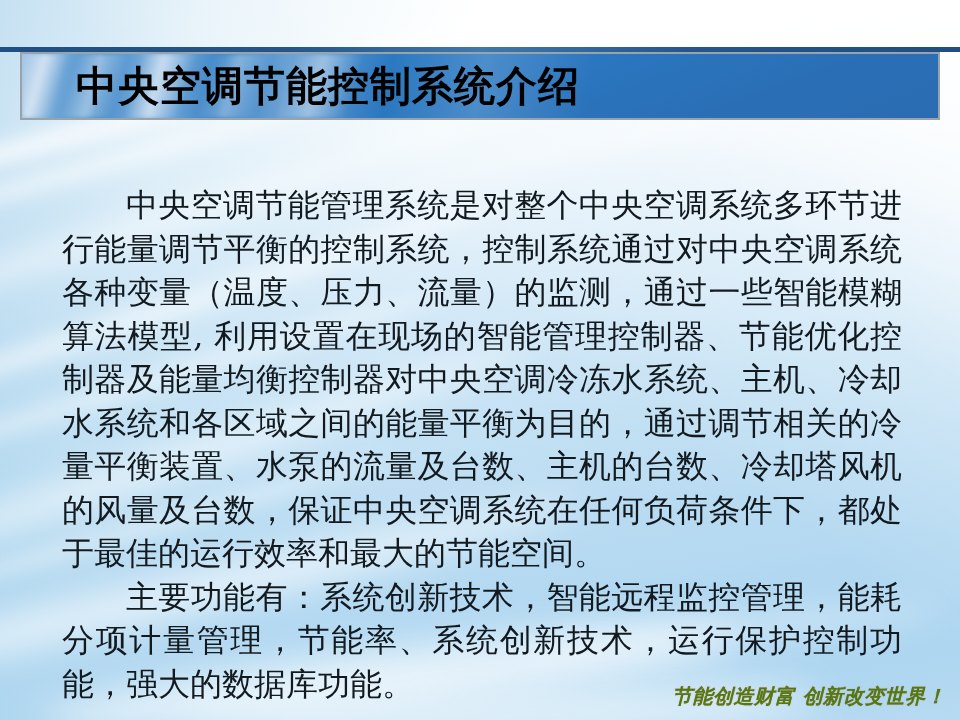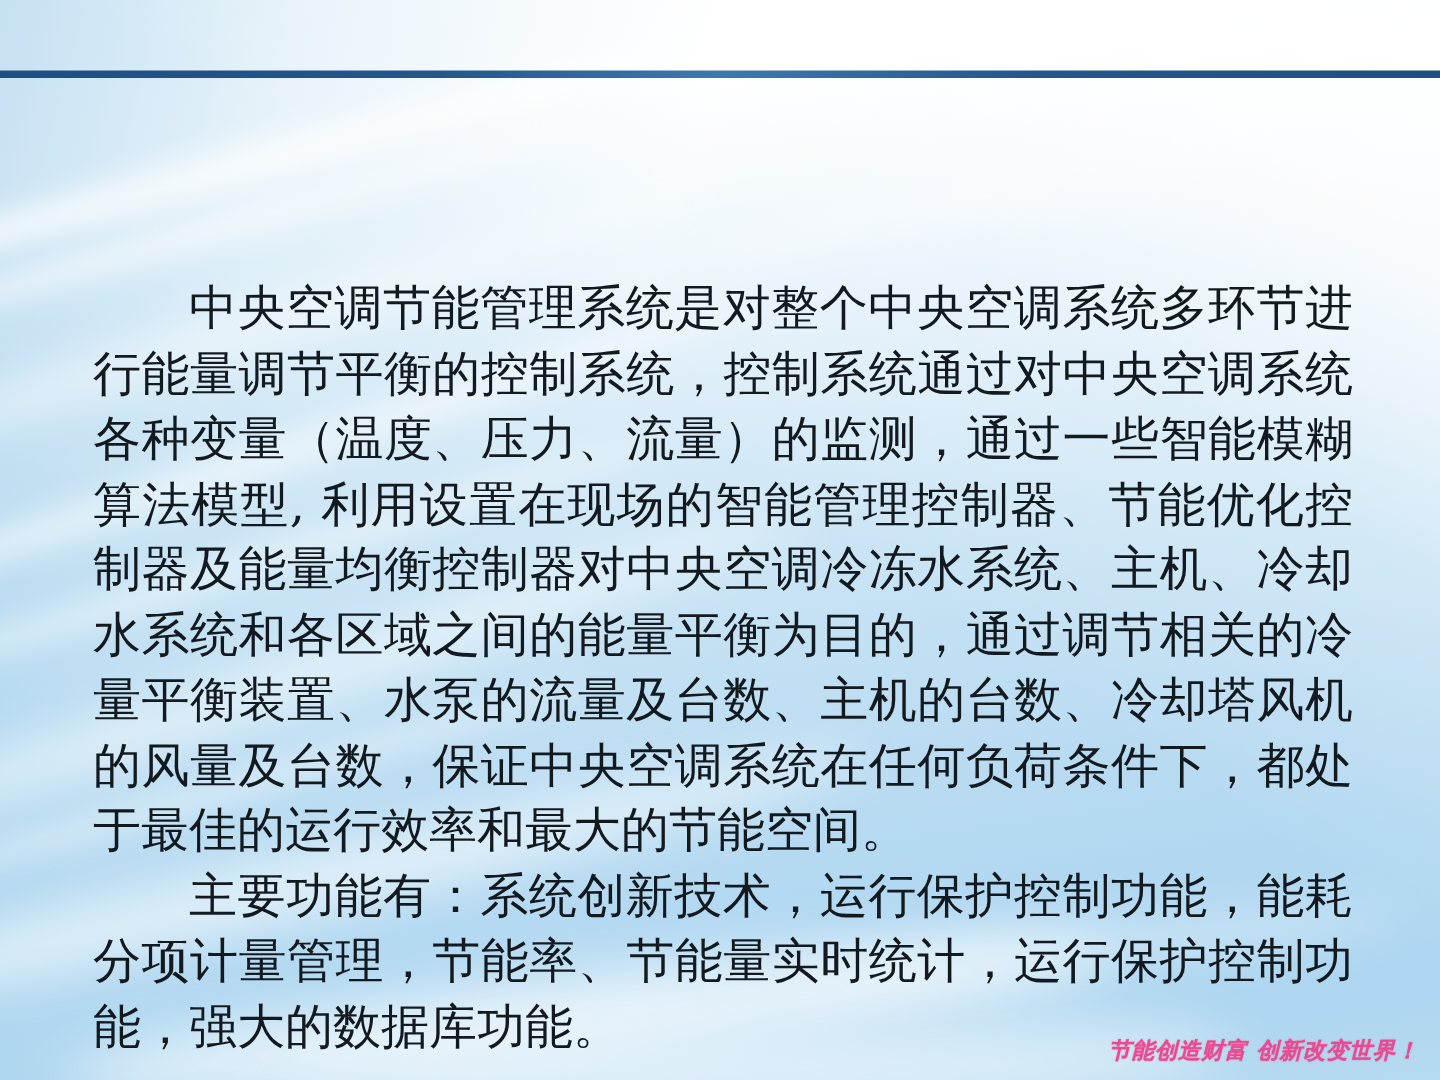--- a/index.html
+++ b/index.html
@@ -156,25 +156,25 @@
   #body-copy p {
     margin: 0;
     text-indent: 2em;
   }
 
   
   #footer-slogan {
     position: absolute;
     right: 14px;
     bottom: 10px;
-    color: #ec4899;
+    color: #4d7c0f;
     font-family: "DejaVu Sans", "Liberation Sans", sans-serif;
     font-weight: 700;
     font-style: italic;
-    font-size: 15px;
+    font-size: 20px;
     letter-spacing: 0.5px;
     white-space: nowrap;
     text-shadow: 0 0 1px rgba(232,25,27,0.55);
   }
 </style>
 </head>
 <body>
 
 <div id="slide">
 
@@ -190,21 +190,25 @@
   <div class="wisp w6"></div>
   <div class="wisp w7"></div>
   <div class="wisp w8"></div>
   <div class="wisp w9"></div>
   <div class="wisp w10"></div>
   <div class="wisp w11"></div>
   <div class="wisp w12"></div>
 
   <div class="top-rule"></div>
 
+  <div id="title-banner">
+    <div class="banner-streaks"></div>
+    <div id="title-text">中央空调节能控制系统介绍</div>
+  </div>
 
   <div id="body-copy">
     <p>中央空调节能管理系统是对整个中央空调系统多环节进行能量调节平衡的控制系统，控制系统通过对中央空调系统各种变量（温度、压力、流量）的监测，通过一些智能模糊算法模型, 利用设置在现场的智能管理控制器、节能优化控制器及能量均衡控制器对中央空调冷冻水系统、主机、冷却水系统和各区域之间的能量平衡为目的，通过调节相关的冷量平衡装置、水泵的流量及台数、主机的台数、冷却塔风机的风量及台数，保证中央空调系统在任何负荷条件下，都处于最佳的运行效率和最大的节能空间。</p>
-    <p>主要功能有：系统创新技术，运行保护控制功能，能耗分项计量管理，节能率、节能量实时统计，运行保护控制功能，强大的数据库功能。</p>
+    <p>主要功能有：系统创新技术，智能远程监控管理，能耗分项计量管理，节能率、系统创新技术，运行保护控制功能，强大的数据库功能。</p>
   </div>
 
   <div id="footer-slogan">节能创造财富 创新改变世界！</div>
 
 </div>
 
 </body></html>

